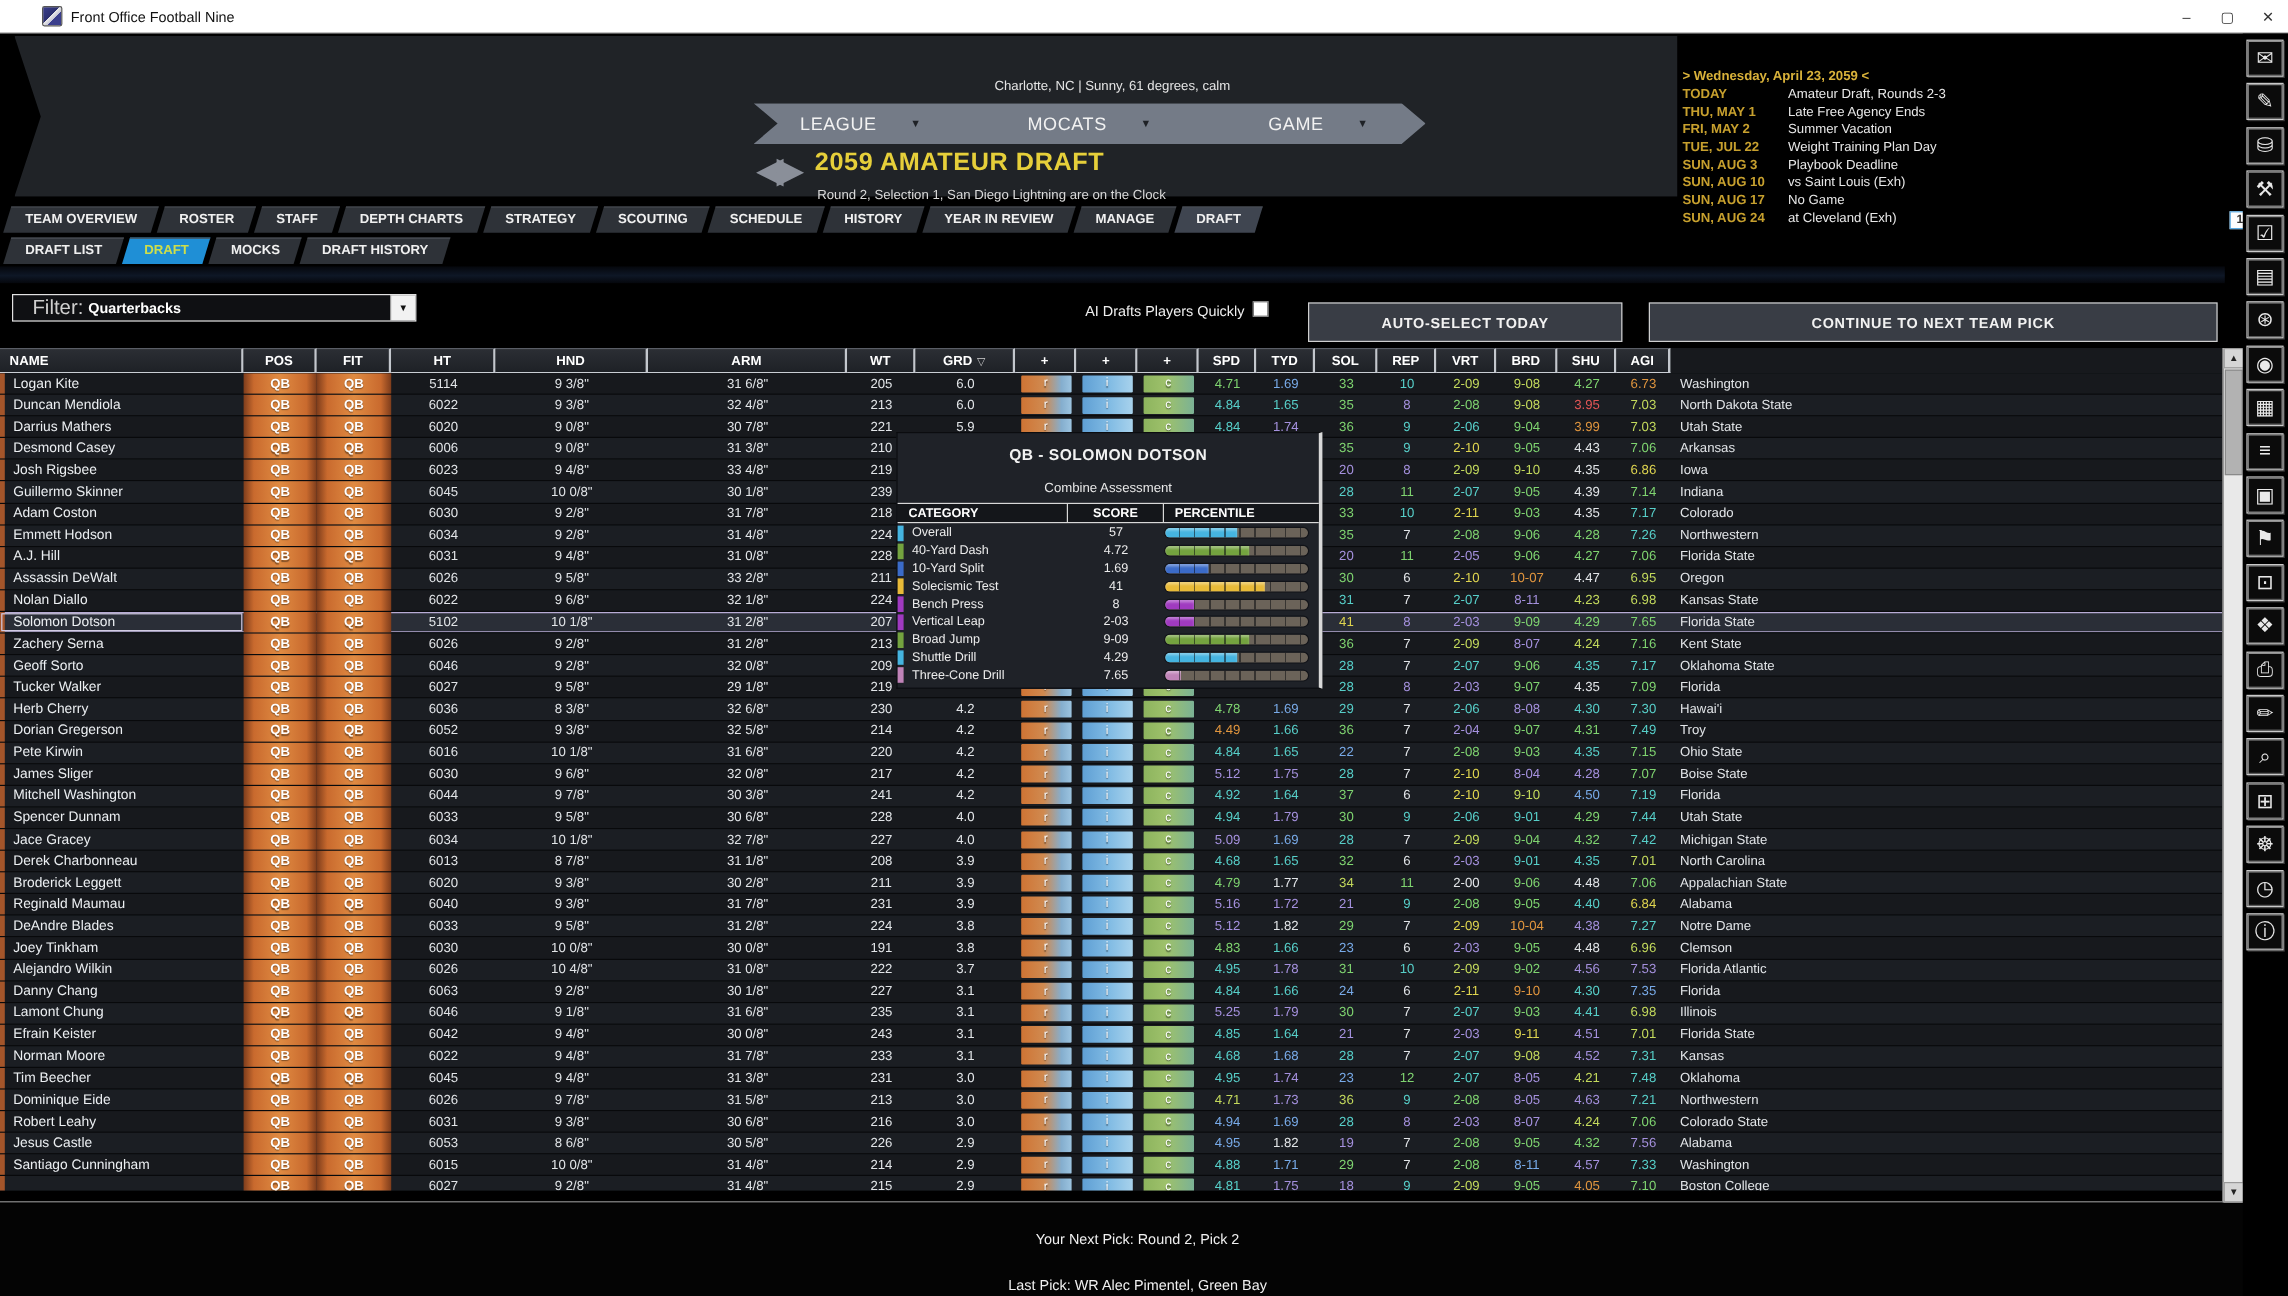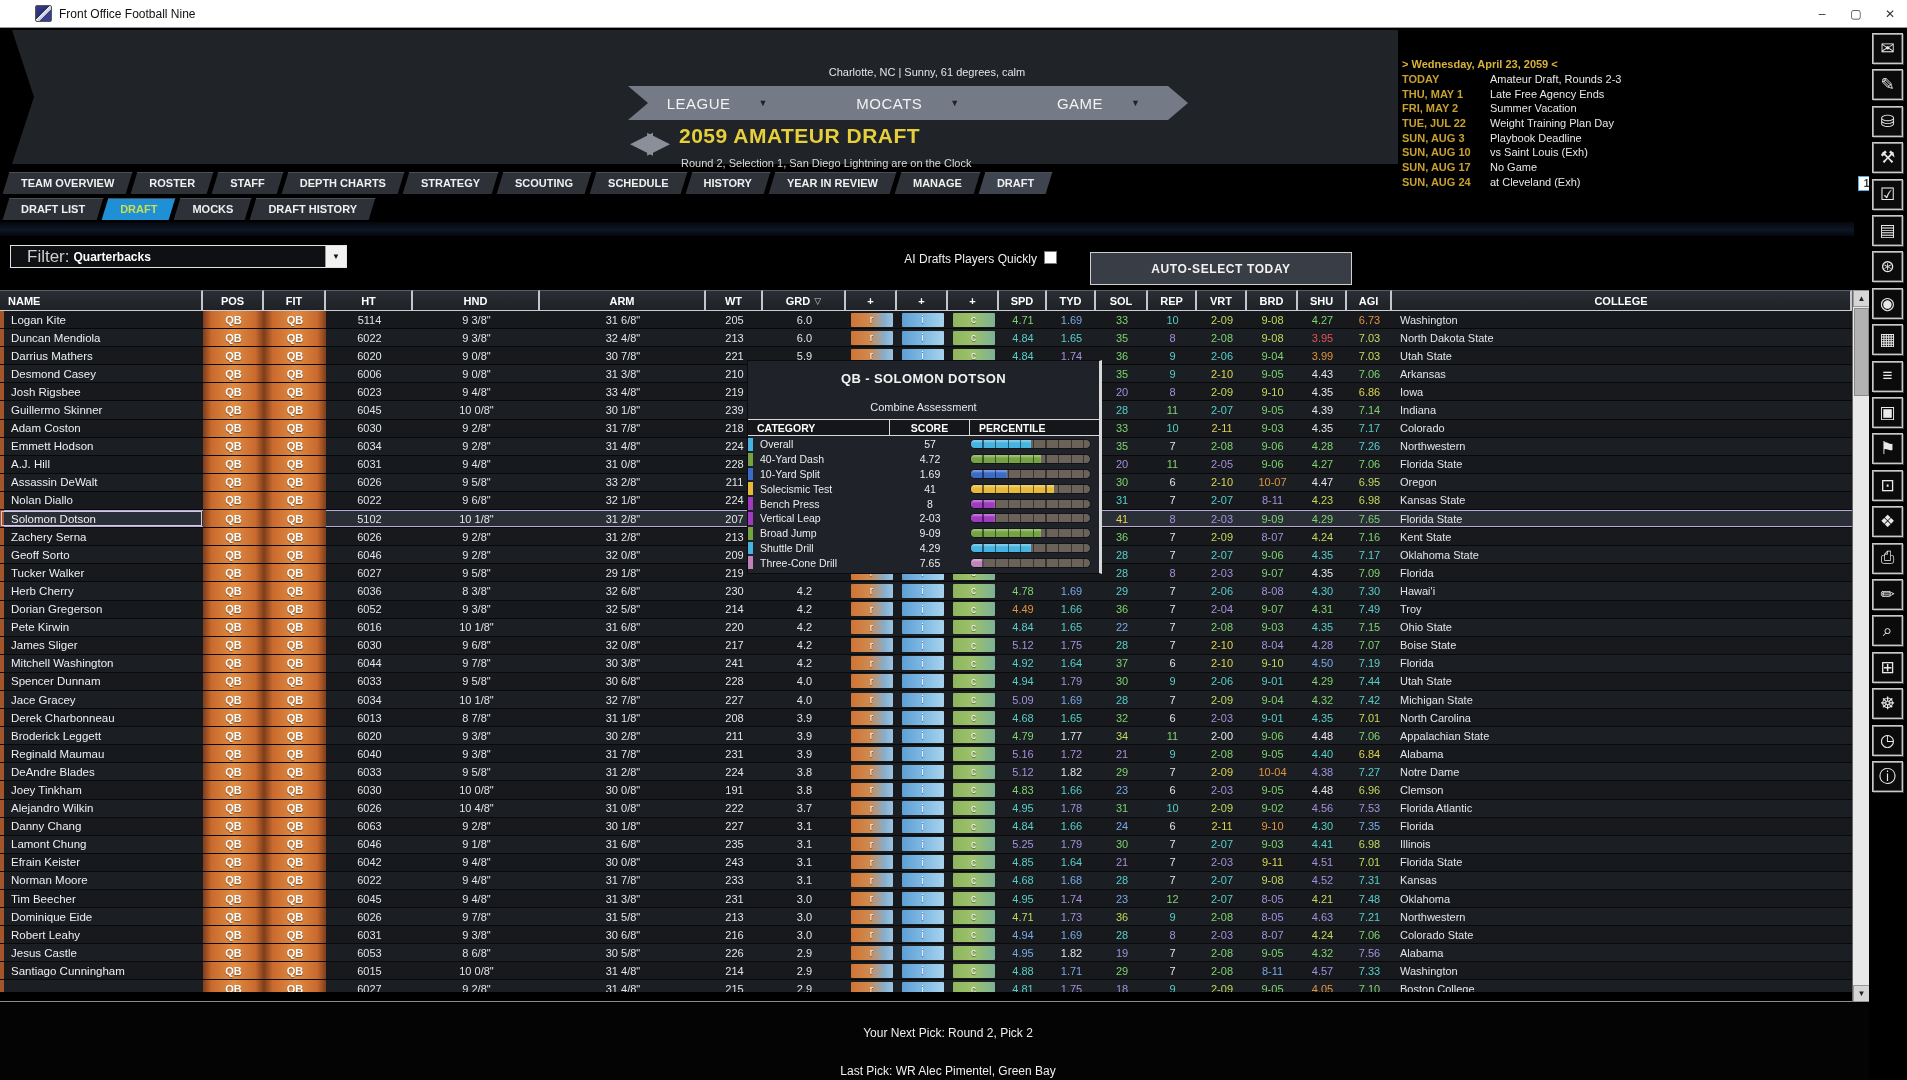--- a/index.html
+++ b/index.html
@@ -242,20 +242,21 @@
   <div class="navband"></div>
 
   <div class="filterbox">
     <span class="ftext">Filter:</span>
     <span class="fval">Quarterbacks</span>
     <span class="fbtn">▼</span>
   </div>
   <div class="ai-label">AI Drafts Players Quickly</div>
   <div class="ai-check"></div>
   <div class="toolbtn" id="btn-auto">AUTO-SELECT TODAY</div>
+  <div class="toolbtn" id="btn-continue">CONTINUE TO NEXT TEAM PICK</div>
 
   <div class="thead" id="thead">
       <div class="th left">NAME</div>
       <div class="th">POS</div>
       <div class="th">FIT</div>
       <div class="th">HT</div>
       <div class="th">HND</div>
       <div class="th">ARM</div>
       <div class="th">WT</div>
       <div class="th">GRD<span class="sortglyph">▽</span></div>
@@ -263,21 +264,20 @@
       <div class="th">+</div>
       <div class="th">+</div>
       <div class="th">SPD</div>
       <div class="th">TYD</div>
       <div class="th">SOL</div>
       <div class="th">REP</div>
       <div class="th">VRT</div>
       <div class="th">BRD</div>
       <div class="th">SHU</div>
       <div class="th">AGI</div>
-      <div class="th">COLLEGE</div>
     </div>
   <div class="tbody" id="tbody">
       <div class="row">
         <div class="cell name">Logan Kite</div>
         <div class="cell pos">QB</div>
         <div class="cell pos">QB</div>
         <div class="cell">5114</div>
         <div class="cell">9 3/8"</div>
         <div class="cell">31 6/8"</div>
         <div class="cell">205</div>

